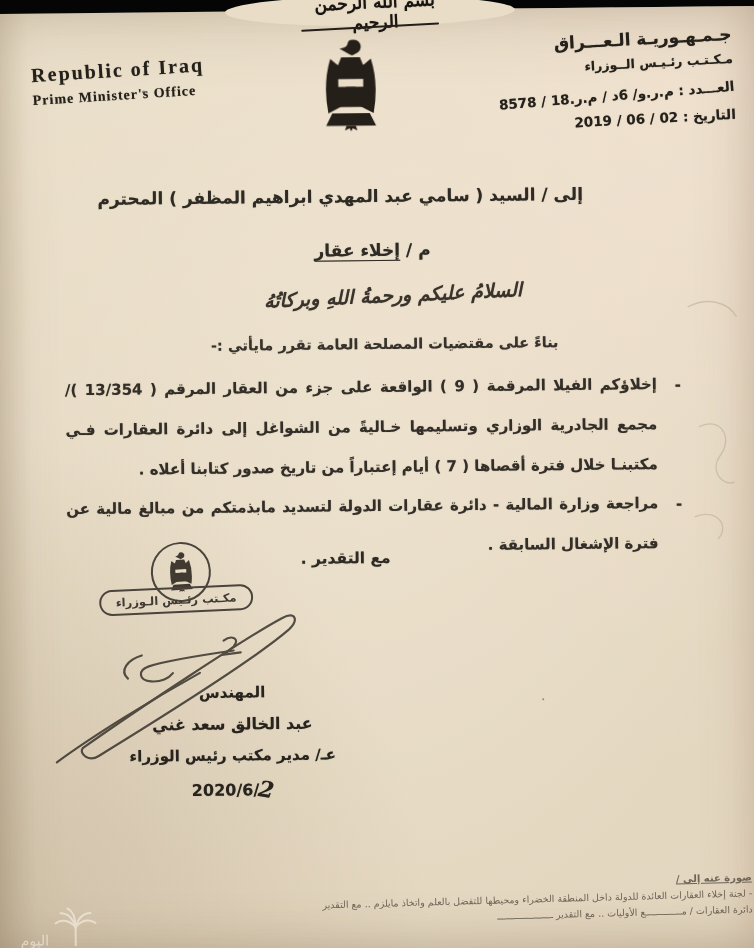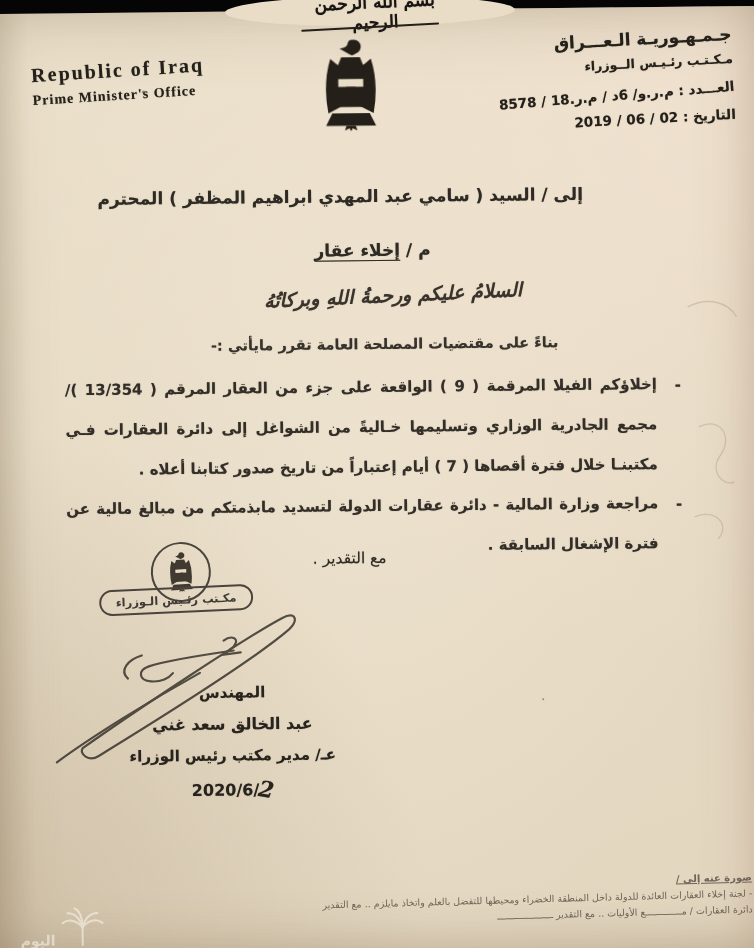--- a/index.html
+++ b/index.html
@@ -48,39 +48,39 @@
   .subject{left:250px;top:240px;width:250px;text-align:center;font-size:17px;font-weight:bold;}
   .subject .sub{text-decoration:underline;text-underline-offset:4px;margin-top:37px;}
   .greeting{left:255px;top:284px;width:280px;text-align:center;
     font-family:"DejaVu Serif","Liberation Serif",serif;font-style:italic;
     font-size:19px;font-weight:bold;color:#39332b;transform:rotate(-2deg);letter-spacing:-1px;}
   .intro{right:194px;top:336px;font-size:14.5px;font-weight:600;color:#37322b;}
   .directives{left:66px;right:72px;top:368px;font-size:15px;font-weight:600;line-height:2.65;color:#332e27;}
   .directive{display:flex;gap:10px;}
   .directive .marker{flex:0 0 14px;padding-top:1px;font-weight:bold;}
   .directive .txt{flex:1;text-align:justify;}
-  .closing{left:312px;top:549px;font-size:15.5px;font-weight:normal;}
+  .closing{left:300px;top:549px;font-size:15.5px;font-weight:bold;}
   .stamp{color:#4a443c;transform:rotate(-3deg);}
   .stamp-circle{left:150px;top:540px;width:56px;height:56px;border:2.5px solid #4a443c;border-radius:50%;
     display:flex;align-items:center;justify-content:center;}
   .stamp-oval{left:98px;top:585px;width:150px;height:22px;border:2.5px solid #4a443c;border-radius:14px;
     display:flex;align-items:center;justify-content:center;font-size:11.5px;font-weight:bold;color:#3f3a33;transform:rotate(-2deg);}
   .sig-svg{left:50px;top:593px;}
   .sig-block{left:95px;top:682px;width:270px;text-align:center;color:#27231d;}
   .sig-block .t{font-size:15px;font-weight:bold;}
   .sig-block .n{font-size:16px;font-weight:bold;margin-top:13px;}
   .sig-block .p{font-size:15px;font-weight:bold;margin-top:13px;}
   .sig-block .d{font-size:16px;font-weight:bold;margin-top:10px;direction:ltr;}
   .sig-block .d .hand{font-family:"DejaVu Serif","Liberation Serif",serif;font-style:italic;font-size:22px;
     display:inline-block;transform:rotate(10deg) translateY(2px);}
   .footer{right:6px;top:876px;width:420px;text-align:right;color:#6e6457;font-size:9.5px;line-height:1.7;transform:rotate(-1deg);}
   .footer .copyto{font-size:10px;text-decoration:underline;font-weight:bold;}
   .footer .fl{white-space:nowrap;}
   .watermark{left:16px;top:896px;width:120px;height:48px;opacity:.55;color:#fff;display:flex;align-items:flex-end;gap:4px;}
-  .watermark .wm-text{font-size:14px;font-weight:bold;color:#fdf8ef;direction:rtl;line-height:1;}
+  .watermark .wm-text{font-size:14px;font-weight:normal;color:#fdf8ef;direction:rtl;line-height:1;}
   .pencil{opacity:.45;}
   .speck{position:absolute;border-radius:50%;background:rgba(70,60,45,.5);}
 </style>
 </head>
 <body>
 
 <svg width="0" height="0" style="position:absolute">
   <defs>
     <symbol id="eagle" viewBox="0 0 100 120">
       <g fill="#241f18">

